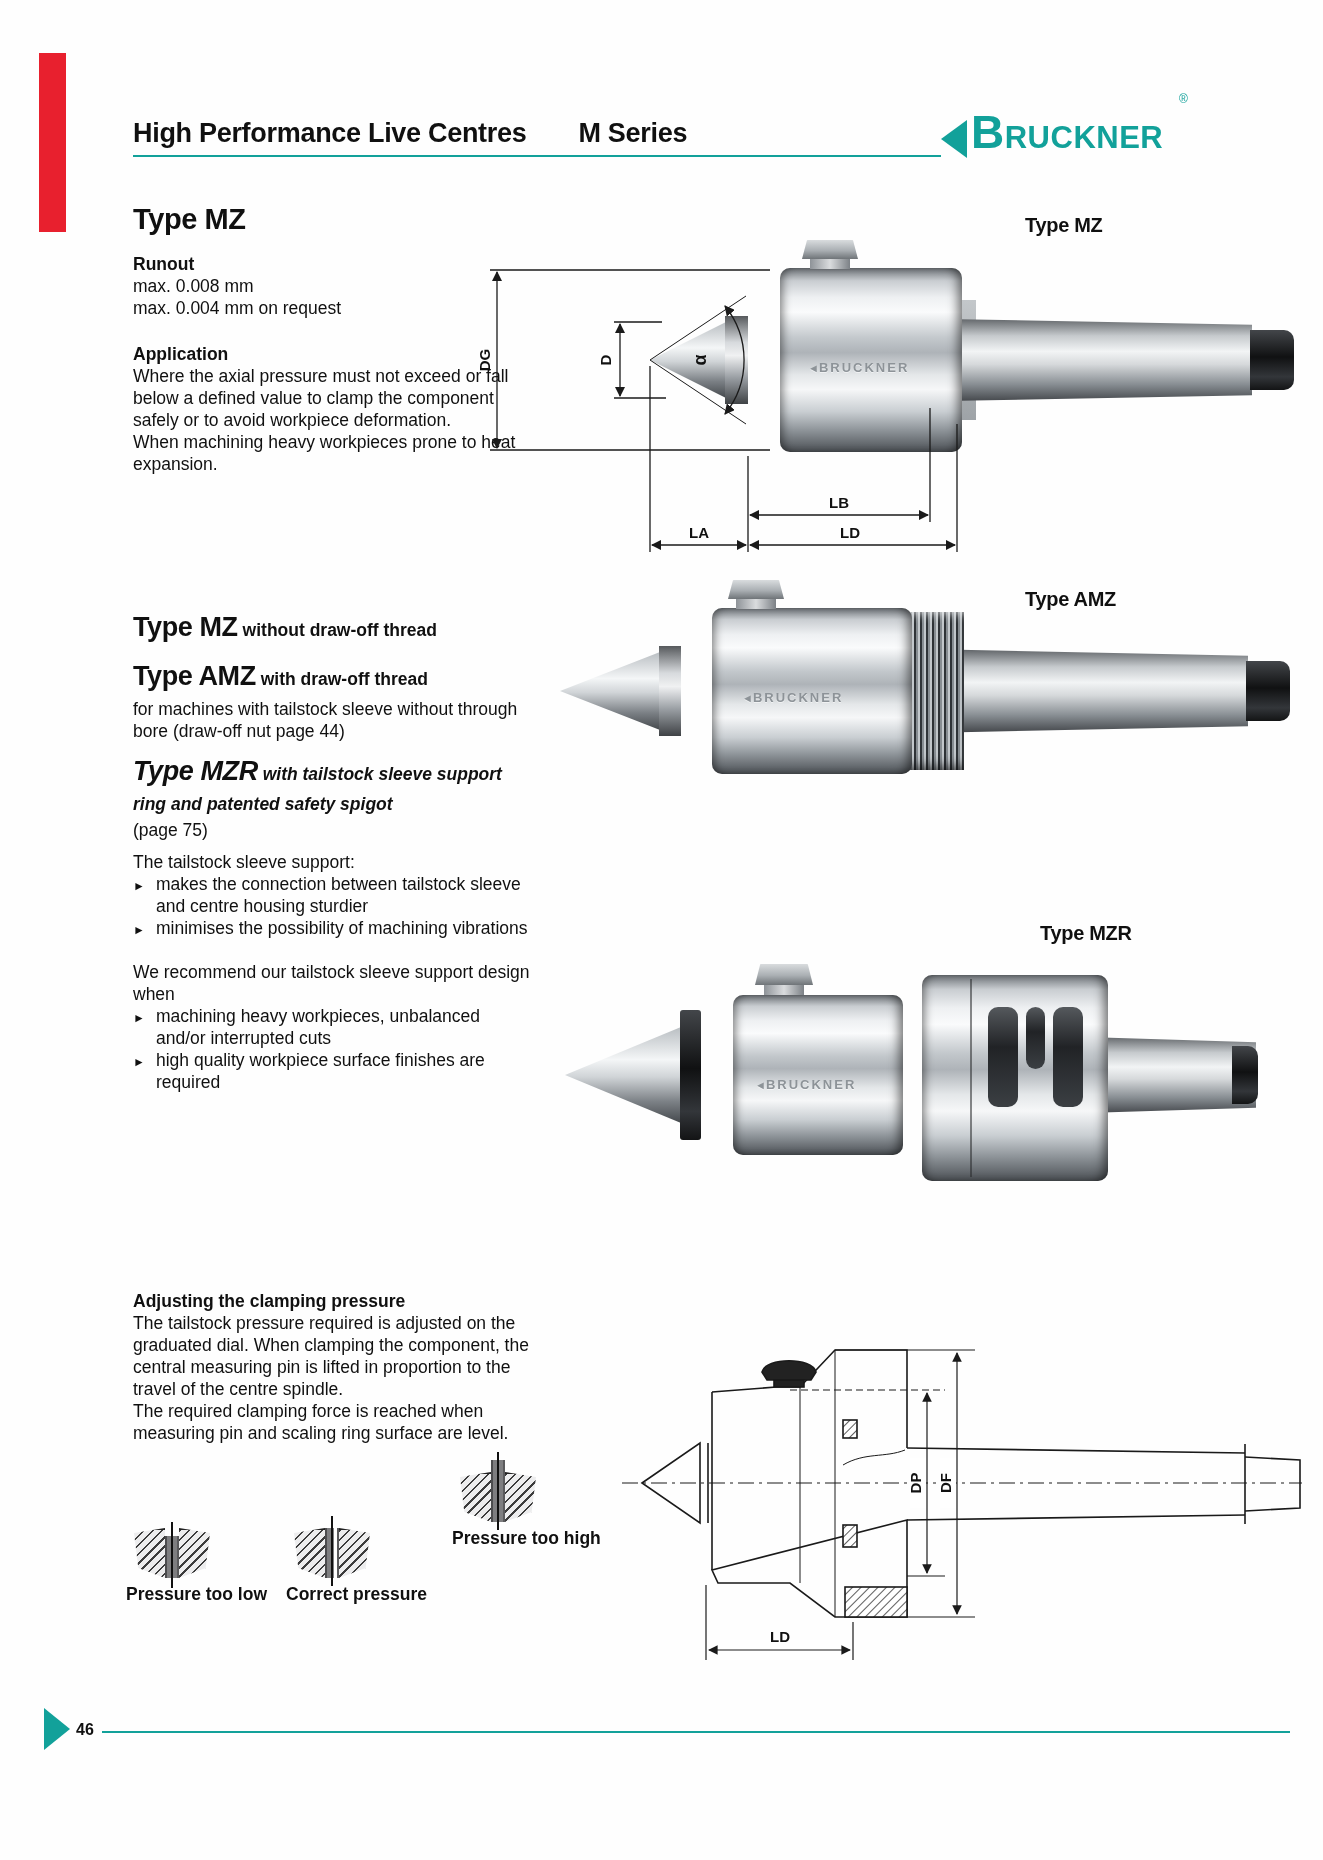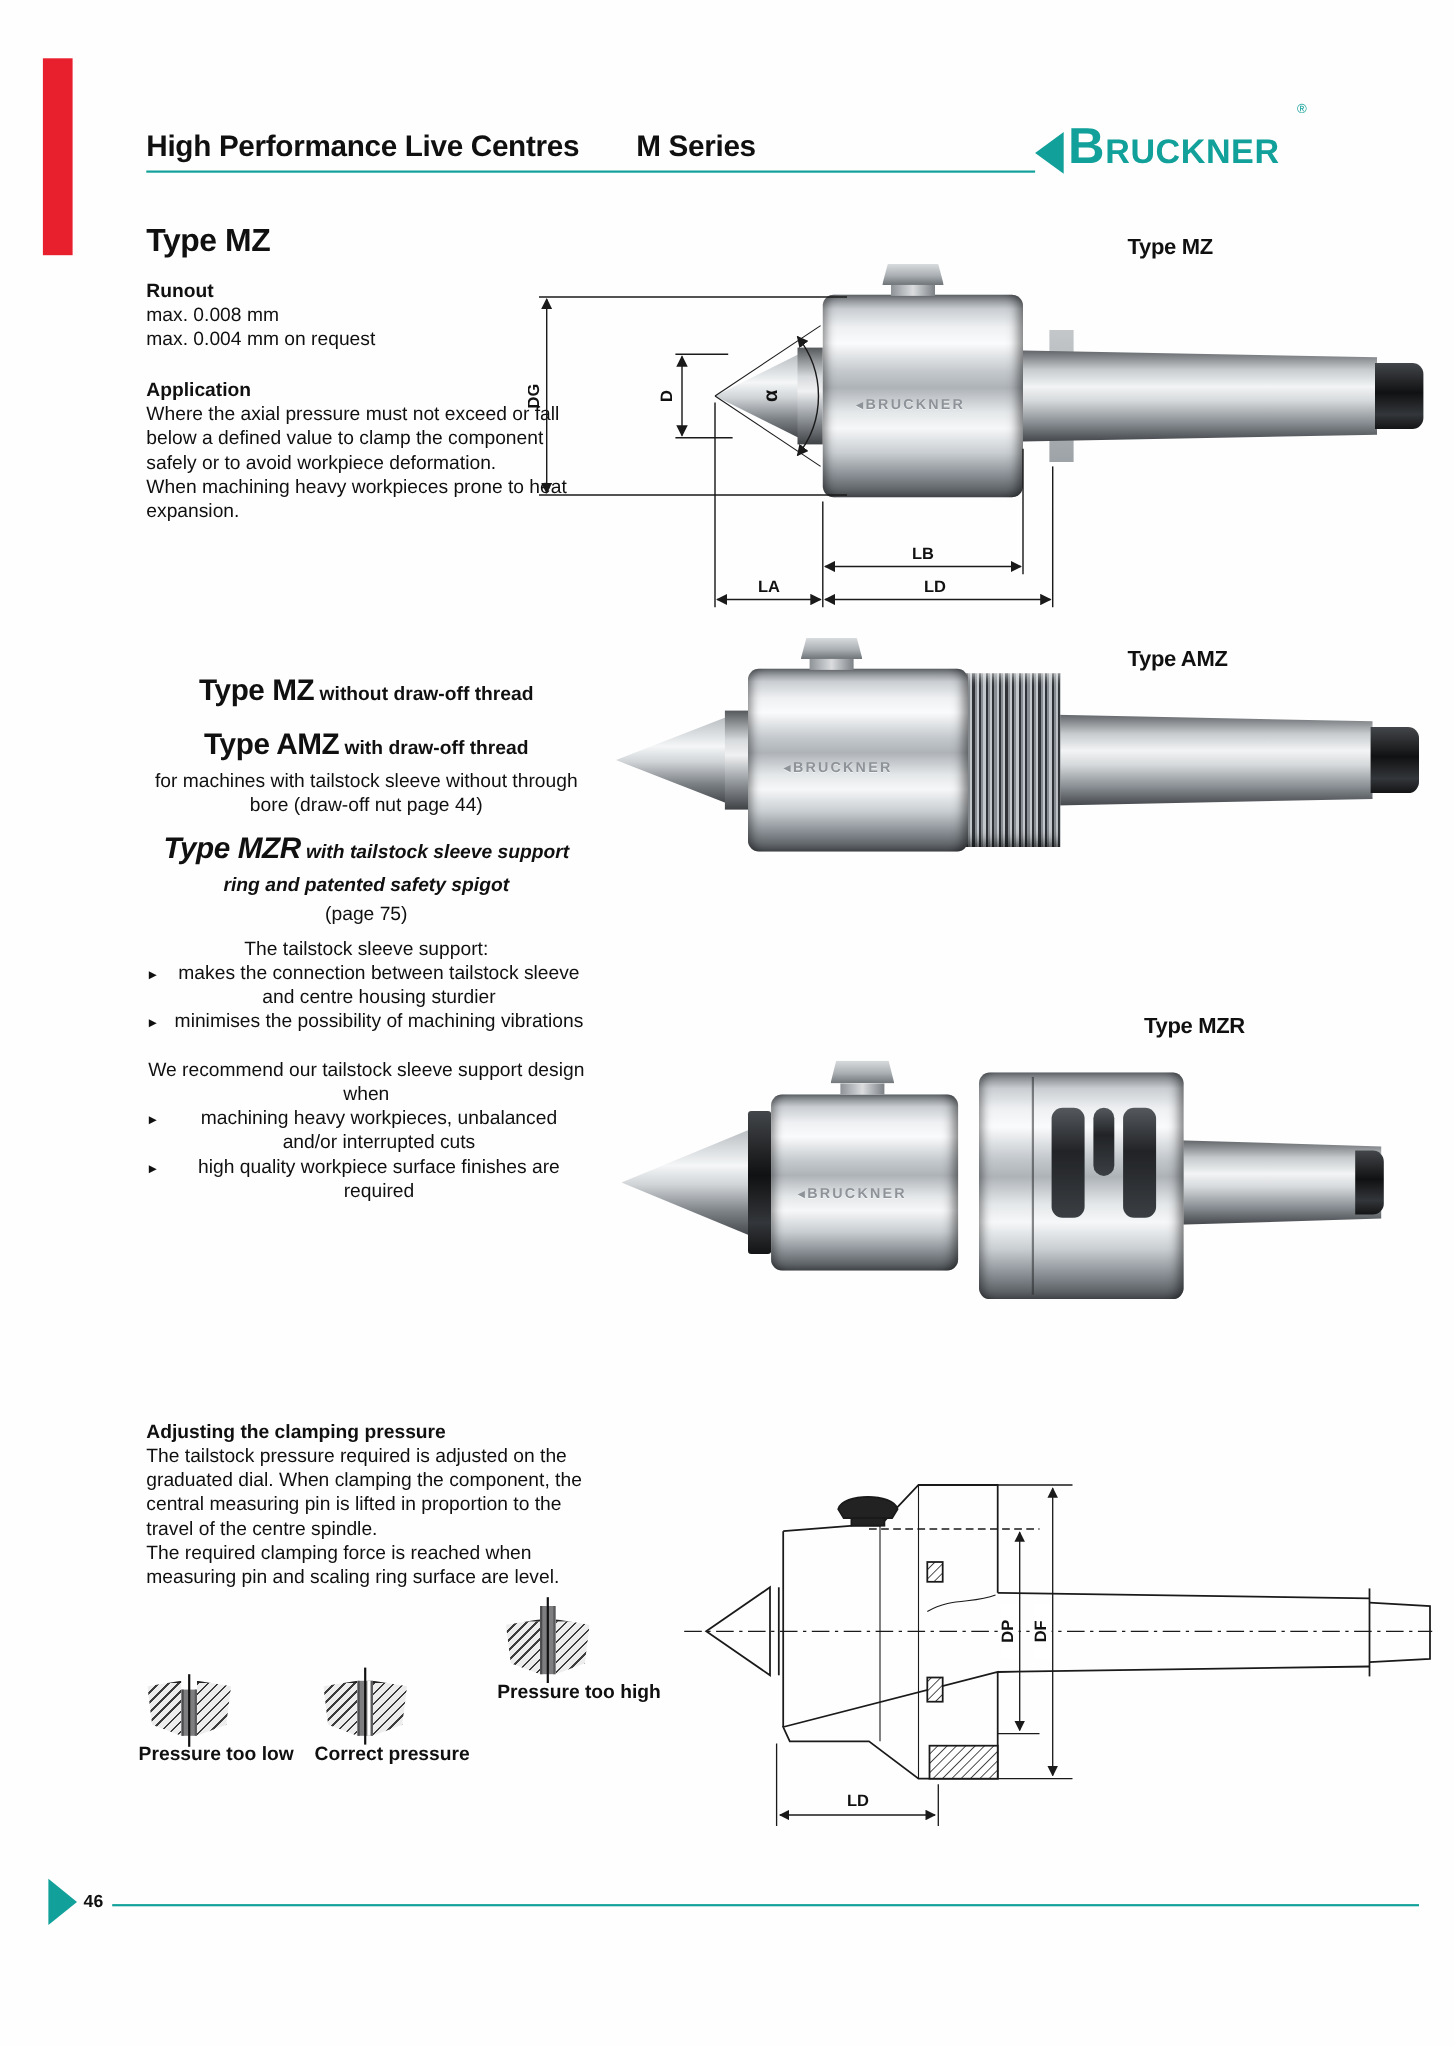--- a/index.html
+++ b/index.html
@@ -47,21 +47,21 @@
         border-left:2px solid #4c4c4e;border-right:2px solid #5a5a5c;}
   .pline{position:absolute;left:37px;width:2px;background:#111;}
   .pcap{font-size:17.5px;font-weight:bold;white-space:nowrap;}
 
   
   .fig{position:absolute;}
   .fig-label{position:absolute;font-size:20px;font-weight:bold;letter-spacing:-0.3px;}
   .metal{background:linear-gradient(180deg,#6d7277 0%,#c9cdd1 7%,#eef0f2 16%,#fafbfc 24%,
         #c3c8cc 38%,#aeb3b8 46%,#e4e7e9 58%,#f6f7f8 66%,#c9ced2 78%,#8f959a 88%,#62676c 96%,#4a4e52 100%);}
   .body-cyl{border-radius:10px;box-shadow:inset 7px 0 9px -4px rgba(0,0,0,.45),
-        inset -9px 0 11px -5px rgba(0,0,0,.55);}
+        inset -9px 0 11px -5px rgba(0,0,0,.55);margin-left:32px;}
   .cone{clip-path:polygon(0 50%,100% 0,100% 100%);
         background:linear-gradient(180deg,#b9bec2,#f4f6f7 34%,#d0d4d7 52%,#7b8085 78%,#45494d);}
   .ring{background:linear-gradient(180deg,#56595c,#d7dadd 30%,#f0f1f2 45%,#9a9fa4 70%,#3f4245);}
   .shank{clip-path:polygon(0 2%,100% 9%,100% 91%,0 98%);
         background:linear-gradient(180deg,#585c60,#c6cacd 22%,#f2f4f5 40%,#d6d9db 55%,#898f94 78%,#3e4145);}
   .black-cap{background:linear-gradient(180deg,#43464a,#101112 45%,#33363a 78%,#131415);
         border-radius:0 10px 10px 0;}
   .knob-cap{clip-path:polygon(9% 0,91% 0,100% 100%,0 100%);
         background:linear-gradient(180deg,#d9dcde,#aaafb3 55%,#6f7478);}
   .knob-neck{background:linear-gradient(90deg,#8e9398,#dadcde 50%,#7c8186);}
@@ -104,21 +104,21 @@
   <div class="col" style="top:203px;">
     <h1 class="h-big">Type MZ</h1>
     <p class="h-small" style="margin-top:18px;">Runout</p>
     <p class="p">max. 0.008 mm</p>
     <p class="p">max. 0.004 mm on request</p>
     <p class="h-small" style="margin-top:24px;">Application</p>
     <p class="p">Where the axial pressure must not exceed or fall below a defined value to clamp the component safely or to avoid workpiece deformation.</p>
     <p class="p">When machining heavy workpieces prone to heat expansion.</p>
   </div>
 
-  <div class="col" style="top:612px;text-align:center;">
+  <div class="col" style="top:612px;">
     <p class="variant-h"><span class="vname">Type MZ</span>&nbsp;<span class="vqual">without draw-off thread</span></p>
     <p class="variant-h" style="margin-top:16px;"><span class="vname">Type AMZ</span>&nbsp;<span class="vqual">with draw-off thread</span></p>
     <p class="p" style="margin-top:4px;">for machines with tailstock sleeve without through bore (draw-off nut page 44)</p>
     <p class="variant-h" style="margin-top:14px;font-style:italic;"><span class="vname">Type MZR</span>&nbsp;<span class="vqual">with tailstock sleeve support ring and patented safety spigot</span></p>
     <p class="p">(page 75)</p>
     <p class="p" style="margin-top:10px;">The tailstock sleeve support:</p>
     <div class="bullet-item">
       <span class="bullet-glyph">►</span>
       <span>makes the connection between tailstock sleeve and centre housing sturdier</span>
     </div>

